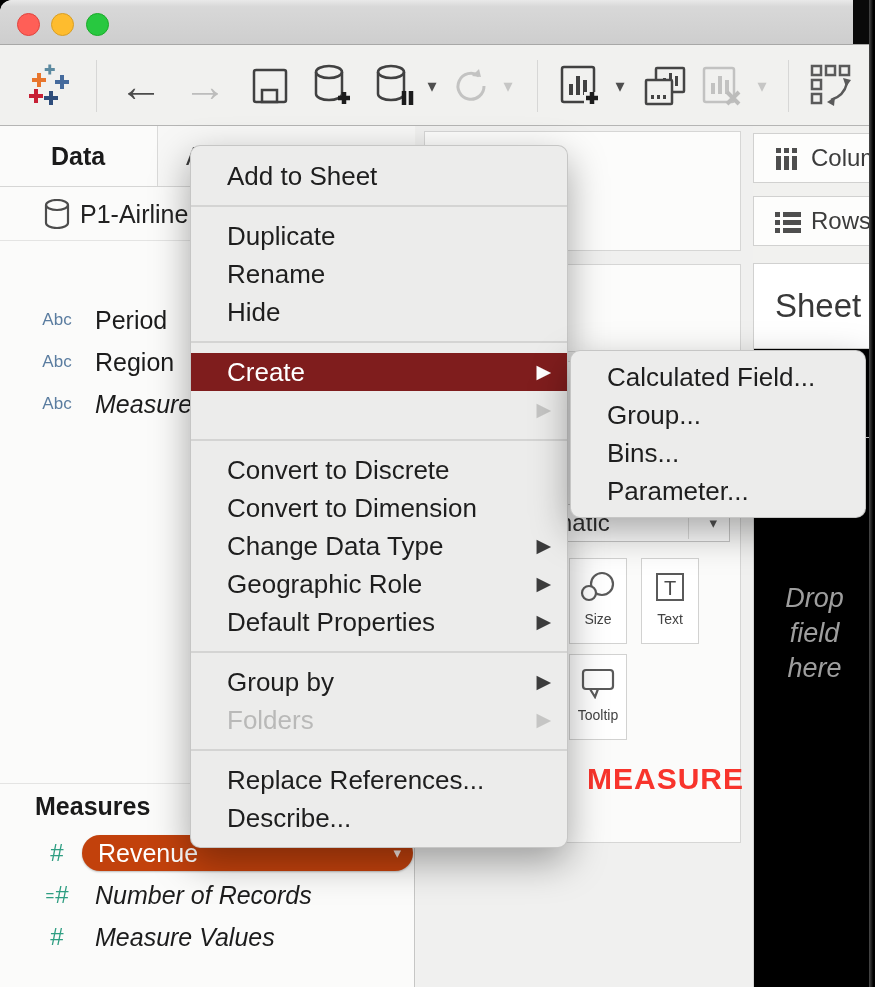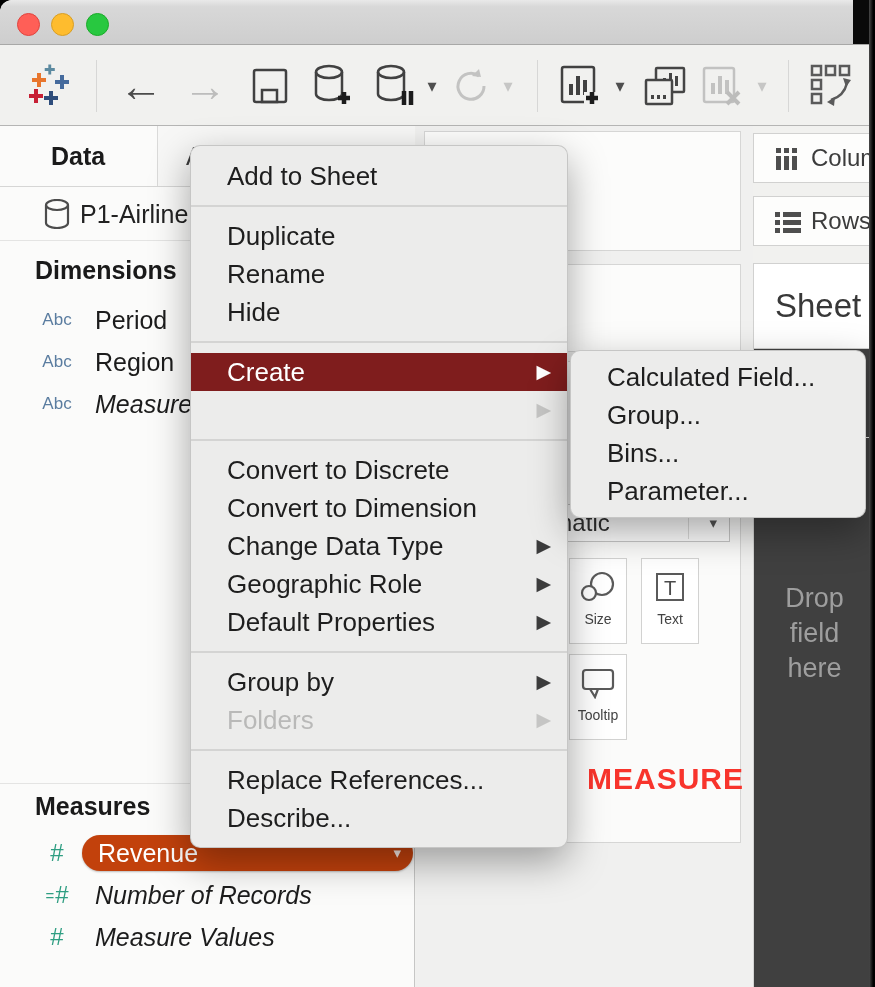--- a/index.html
+++ b/index.html
@@ -68,21 +68,21 @@
 
   
   .ws{position:absolute;left:753px;top:126px;width:122px;height:861px;z-index:1;}
   .shelf{position:absolute;left:0;width:190px;height:50px;background:#fdfdfc;border:1px solid #d1d1d0;}
   .shelf.columns{top:7px;}
   .shelf.rows{top:70px;}
   .shelf .slabel{position:absolute;left:57px;top:50%;transform:translateY(-50%);font-size:24px;color:#3c3c3c;white-space:nowrap;}
   .shelf svg{position:absolute;left:21px;top:14px;}
   .sheet-title{position:absolute;left:0;top:137px;width:190px;height:86px;background:#fff;border:1px solid #d1d1d0;}
   .sheet-title .stlabel{position:absolute;left:21px;top:50%;transform:translateY(-50%);font-size:33px;color:#383838;white-space:nowrap;}
-  .canvas{position:absolute;left:0;top:223px;width:122px;height:638px;background:#404040;border-left:1px solid #d5d5d4;}
+  .canvas{position:absolute;left:0;top:223px;width:122px;height:638px;background:#000000;border-left:1px solid #d5d5d4;font-style:italic;}
   .canvas .gridline{position:absolute;left:0;top:88px;width:100%;height:1px;background:#e4e4e3;}
   .drop-hint{position:absolute;left:0;top:232px;width:100%;text-align:center;font-size:27px;line-height:35px;color:#9e9e9e;}
 
   
   .menu{position:absolute;left:190px;top:145px;width:378px;background:#ececeb;border:1px solid rgba(0,0,0,0.16);border-radius:10px;
     box-shadow:0 14px 38px rgba(0,0,0,0.35);padding:11px 0 10px 0;z-index:30;}
   .menu-item{position:relative;height:38px;line-height:38px;padding:0 16px 0 36px;font-size:26px;color:#1e1e1e;white-space:nowrap;}
   .menu-item .mi-arrow{position:absolute;right:16px;top:0;font-size:19px;color:#3c3c3c;}
   .menu-item.highlighted{background:#7f1d1d;color:#fff;}
   .menu-item.highlighted .mi-arrow{color:#fff;}
@@ -221,21 +221,20 @@
         <span class="tab-analytics">Analytics</span>
       </div>
       <div class="dsrow">
         <svg width="26" height="30" viewBox="0 0 26 30">
             <path d="M2 6 v18 a11 5 0 0 0 22 0 V6" fill="none" stroke="#4c4c4c" stroke-width="2.2"></path>
             <ellipse cx="13" cy="6" rx="11" ry="5" fill="none" stroke="#4c4c4c" stroke-width="2.2"></ellipse>
           </svg>
         <span class="dslabel">P1-Airline</span>
       </div>
       <div class="sep-h" style="top:114px;"></div>
-      <div class="pane-header" style="top:130px;">Dimensions</div>
       <div class="dimlist">
           <div class="frow">
             <span class="ficon f-abc">Abc</span>
             <span class="flabel">Period</span>
           </div>
           <div class="frow">
             <span class="ficon f-abc">Abc</span>
             <span class="flabel">Region</span>
           </div>
           <div class="frow">

